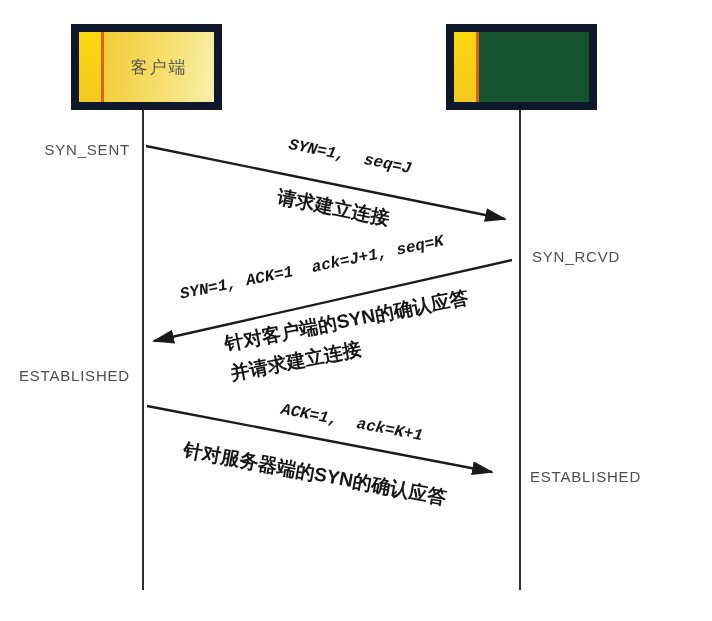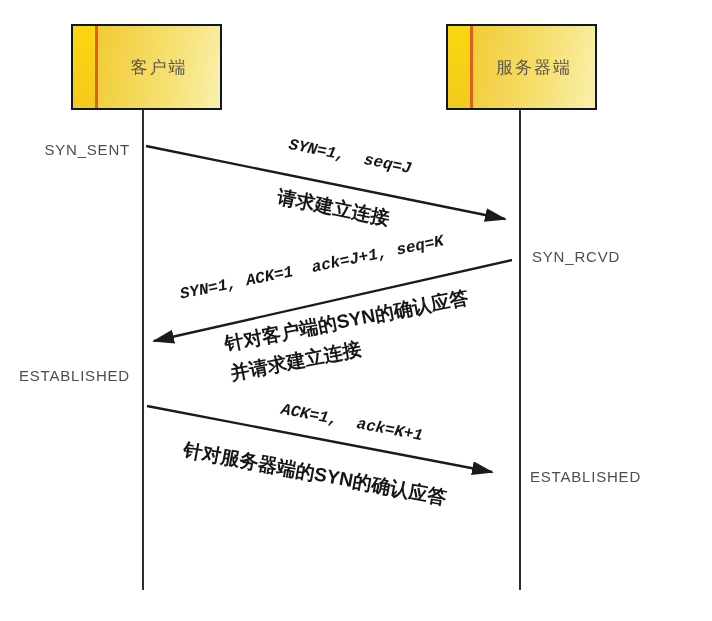--- a/index.html
+++ b/index.html
@@ -12,21 +12,21 @@
     font-family: "Liberation Sans", "DejaVu Sans", sans-serif;
     overflow: hidden;
   }
 
   
   .actor-box {
     position: absolute;
     top: 24px;
     width: 151px;
     height: 86px;
-    border: 2px solid #0f172a;
+    border: 8px solid #0f172a;
     box-sizing: border-box;
     display: flex;
     background: #14532d;
   }
   .actor-box.client { left: 71px; }
   .actor-box.server { left: 446px; }
   .actor-strip {
     width: 22px;
     flex: 0 0 22px;
     border-right: 3px solid #de5f1e;
@@ -112,23 +112,20 @@
 
   <div class="actor-box client">
     <div class="actor-strip"></div>
     <div class="actor-main">
       <span class="actor-label">客户端</span>
     </div>
   </div>
 
   <div class="actor-box server">
     <div class="actor-strip"></div>
-    <div class="actor-main">
-      <span class="actor-label">服务器端</span>
-    </div>
   </div>
 
   <div class="lifeline client-line"></div>
   <div class="lifeline server-line"></div>
 
   <svg class="arrows" viewBox="0 0 712 621" xmlns="http://www.w3.org/2000/svg">
     <defs>
       <marker id="ah" viewBox="0 0 22 14" refX="20" refY="7" markerWidth="22" markerHeight="14" orient="auto" markerUnits="userSpaceOnUse">
         <path d="M0,0 L22,7 L0,14 Z" fill="#1b1b1b"></path>
       </marker>

